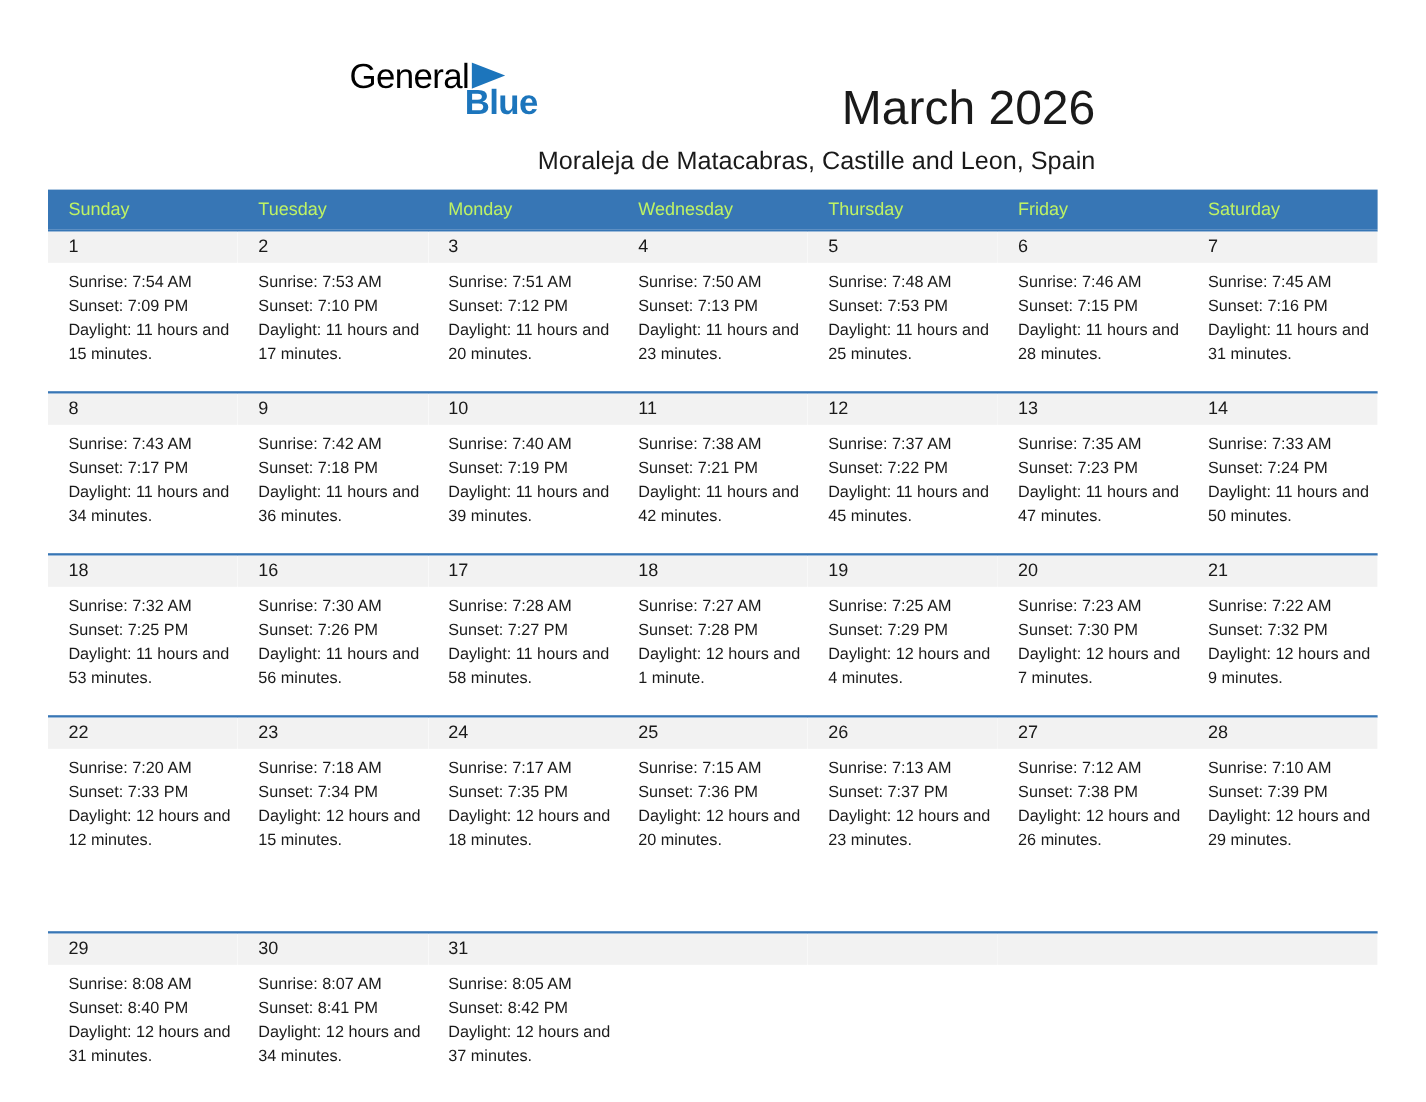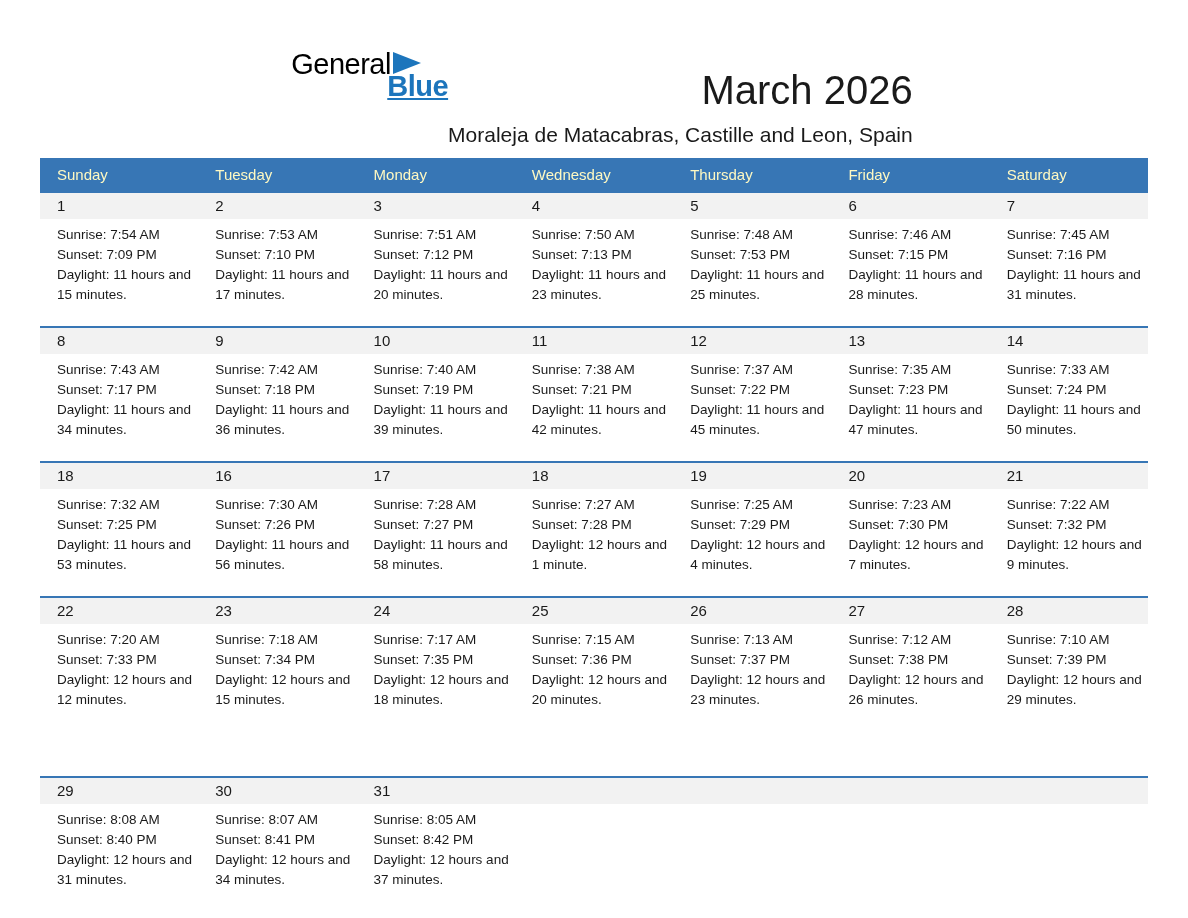--- a/index.html
+++ b/index.html
@@ -44,21 +44,20 @@
   .logo-triangle-svg {
     margin-left: 2px;
     margin-top: 1px;
   }
   .logo-blue {
     font-size: 29px;
     font-weight: bold;
     margin-left: 96px;
     margin-top: -7px;
     letter-spacing: -0.5px;
-    text-decoration: underline;
   }
   .title-block {
     text-align: right;
     margin-top: 19px;
   }
   .page-title {
     margin: 0;
     font-size: 40px;
     font-weight: 400;
     line-height: 1.05;
@@ -68,21 +67,21 @@
     margin-top: 12px;
   }
   
   .calendar {
     border-bottom: 2px solid var(--blue, #3776B5);
   }
   .weekday-row {
     display: grid;
     grid-template-columns: repeat(7, 1fr);
     background: var(--blue, #3776B5);
-    color: #fef9c3;
+    color: #bef264;
   }
   .weekday {
     font-size: 15px;
     padding: 8px 4px 8px 17px;
     white-space: nowrap;
     overflow: hidden;
   }
   .week-row {
     display: grid;
     grid-template-columns: repeat(7, 1fr);

